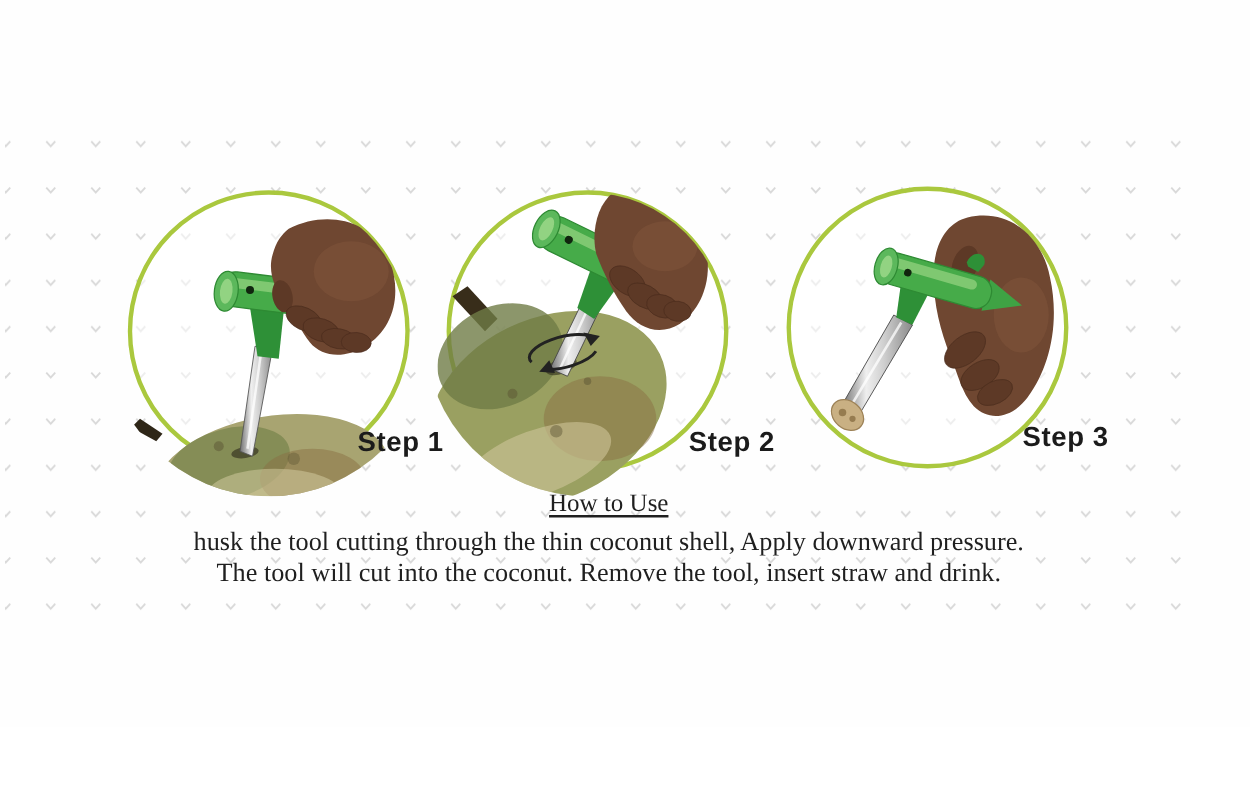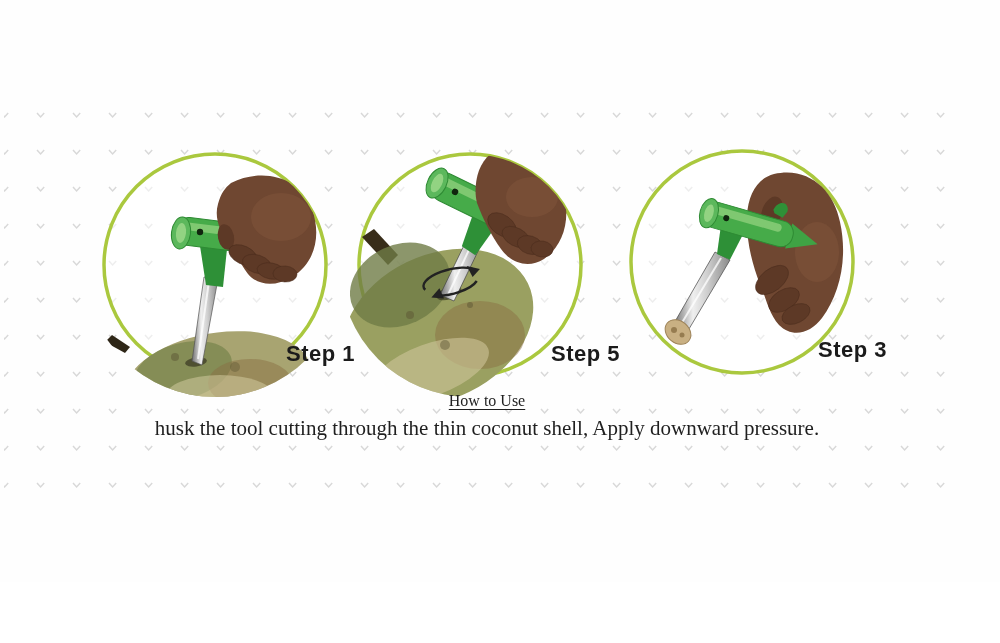--- a/index.html
+++ b/index.html
@@ -18,21 +18,21 @@
     letter-spacing:0.5px;font-family:"Liberation Sans",sans-serif;
   }
   #lbl1{left:286px;top:341px;}
   #lbl2{left:551px;top:341px;}
   #lbl3{left:818px;top:337px;}
   .howto{
     position:absolute;left:0;right:26px;top:392px;text-align:center;
     color:#1f1f1f;font-family:"Liberation Serif",serif;
   }
   .howto-heading{
-    font-size:16px;text-decoration:underline;text-underline-offset:3px;
+    font-size:20px;text-decoration:underline;text-underline-offset:3px;
     margin-bottom:6px;
   }
   .howto-line{font-size:21px;line-height:25px;white-space:nowrap;}
 </style>
 </head>
 <body>
 
 <div class="stage">
 
   <svg class="bg-dots" viewBox="0 0 1000 643" xmlns="http://www.w3.org/2000/svg">
@@ -199,21 +199,22 @@
           <rect x="87" y="74" width="72" height="8" rx="4" fill="#93d27f" opacity="0.75"></rect>
           <ellipse cx="85" cy="83" rx="9" ry="15" fill="#5cb85c" stroke="#2e8a33"></ellipse>
           <ellipse cx="85" cy="83" rx="4.5" ry="9" fill="#aade93" opacity="0.7"></ellipse>
           <circle cx="103" cy="83" r="3" fill="#10250e"></circle>
         </g>
       </g>
     </svg>
   </figure>
 
   <div class="step-label" id="lbl1">Step 1</div>
-  <div class="step-label" id="lbl2">Step 5</div>
+  <div class="step-label" id="lbl2">Step 2</div>
   <div class="step-label" id="lbl3">Step 3</div>
 
   <div class="howto">
     <div class="howto-heading">How to Use</div>
     <div class="howto-line">husk the tool cutting through the thin coconut shell, Apply downward pressure.</div>
+    <div class="howto-line">The tool will cut into the coconut. Remove the tool, insert straw and drink.</div>
   </div>
 
 </div>
 
 </body></html>

